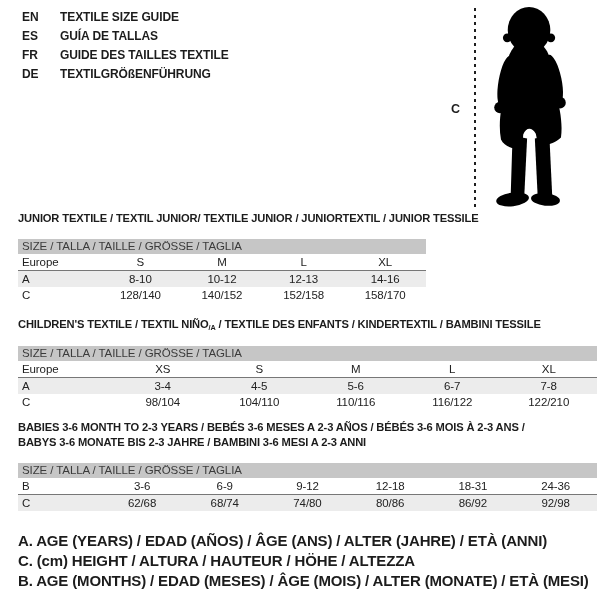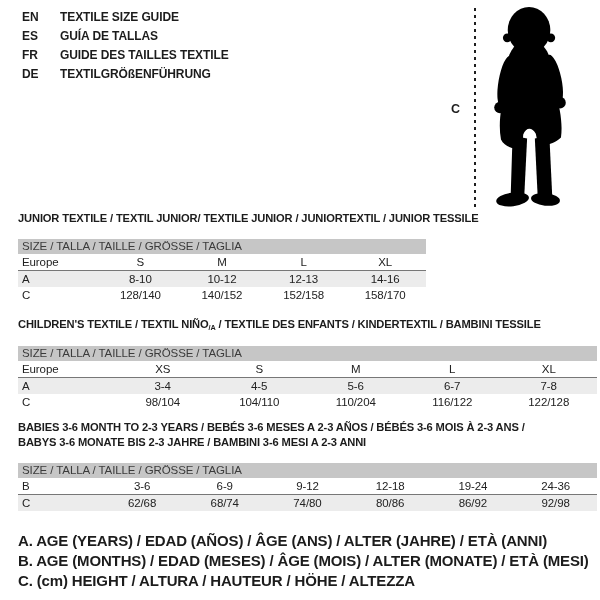--- a/index.html
+++ b/index.html
@@ -136,56 +136,56 @@
       <td>3-4</td>
       <td>4-5</td>
       <td>5-6</td>
       <td>6-7</td>
       <td>7-8</td>
     </tr>
     <tr>
       <td class="lbl">C</td>
       <td>98/104</td>
       <td>104/110</td>
-      <td>110/204</td>
+      <td>110/116</td>
       <td>116/122</td>
-      <td>122/128</td>
+      <td>122/210</td>
     </tr>
   </tbody>
     </table>
 
   <div class="section-title title-3">
     <div>BABIES 3-6 MONTH TO 2-3 YEARS / BEBÉS 3-6 MESES A 2-3 AÑOS / BÉBÉS 3-6 MOIS À 2-3 ANS /</div>
     <div>BABYS 3-6 MONATE BIS 2-3 JAHRE / BAMBINI 3-6 MESI A 2-3 ANNI</div>
   </div>
   <table class="size-table t3">
     <tbody>
         <tr class="size-bar">
       <td colspan="7">SIZE / TALLA / TAILLE / GRÖSSE / TAGLIA</td>
     </tr>
     <tr class="first-row">
       <td class="lbl">B</td>
       <td>3-6</td>
       <td>6-9</td>
       <td>9-12</td>
       <td>12-18</td>
-      <td>19-24</td>
+      <td>18-31</td>
       <td>24-36</td>
     </tr>
     <tr class="alt-row">
       <td class="lbl">C</td>
       <td>62/68</td>
       <td>68/74</td>
       <td>74/80</td>
       <td>80/86</td>
       <td>86/92</td>
       <td>92/98</td>
     </tr>
   </tbody>
     </table>
 
   <div class="legend">
     <div>A. AGE (YEARS) / EDAD (AÑOS) / ÂGE (ANS) / ALTER (JAHRE) / ETÀ (ANNI)</div>
+    <div>C. (cm) HEIGHT / ALTURA / HAUTEUR / HÖHE / ALTEZZA</div>
     <div>B. AGE (MONTHS) / EDAD (MESES) / ÂGE (MOIS) / ALTER (MONATE) / ETÀ (MESI)</div>
-    <div>C. (cm) HEIGHT / ALTURA / HAUTEUR / HÖHE / ALTEZZA</div>
   </div>
 
 </div>
 
 </body></html>

